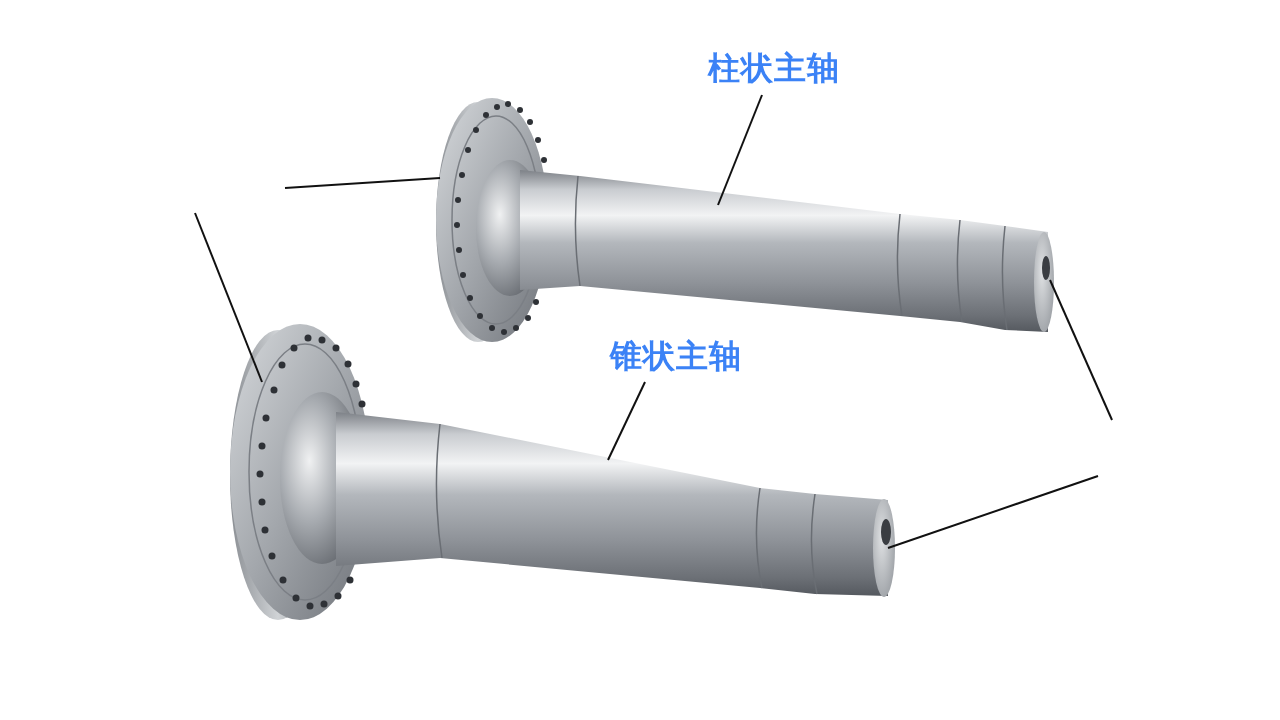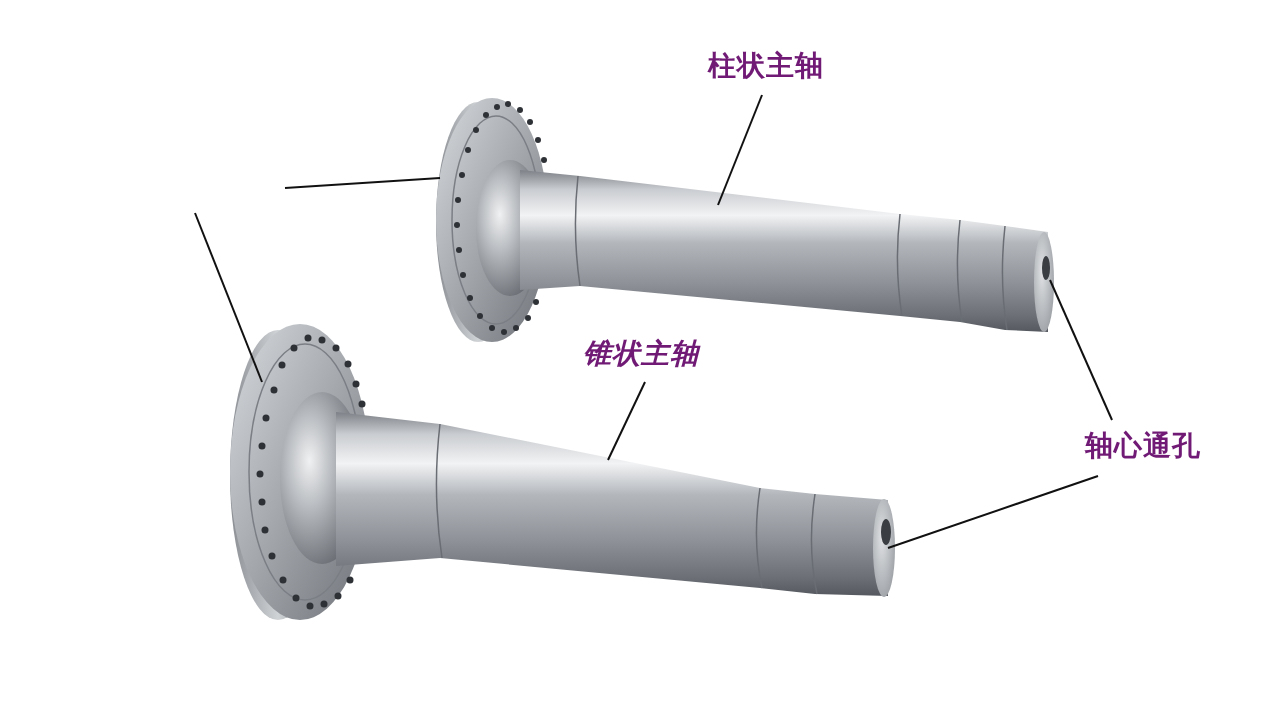--- a/index.html
+++ b/index.html
@@ -5,21 +5,21 @@
   html, body { margin: 0; padding: 0; }
   body {
     width: 1280px; height: 720px; overflow: hidden;
     background: #ffffff;
     font-family: "DejaVu Sans", "Liberation Sans", sans-serif;
     position: relative;
   }
   .canvas { position: absolute; left: 0; top: 0; width: 1280px; height: 720px; }
   .label {
     position: absolute;
-    font-size: 28px; font-weight: bold; color: #701a75;
+    font-size: 32px; font-weight: bold; color: #3b82f6;
     letter-spacing: 1px; white-space: nowrap;
     line-height: 1;
   }
   svg { position: absolute; left: 0; top: 0; }
 </style>
 </head>
 <body>
 
 <div class="canvas">
   <svg width="1280" height="720" viewBox="0 0 1280 720">
@@ -142,15 +142,14 @@
       <line x1="285" y1="188" x2="440" y2="178"></line>
       <line x1="195" y1="213" x2="262" y2="382"></line>
       <line x1="762" y1="95" x2="718" y2="205"></line>
       <line x1="645" y1="382" x2="608" y2="460"></line>
       <line x1="1050" y1="280" x2="1112" y2="420"></line>
       <line x1="1098" y1="476" x2="888" y2="548"></line>
     </g>
   </svg>
 
   <div class="label" style="left:708px; top:52px;">柱状主轴</div>
-  <div class="label" style="left:583px; top:340px;font-style:italic;">锥状主轴</div>
-  <div class="label" style="left:1085px; top:432px;">轴心通孔</div>
+  <div class="label" style="left:610px; top:340px;">锥状主轴</div>
 </div>
 
 </body></html>

